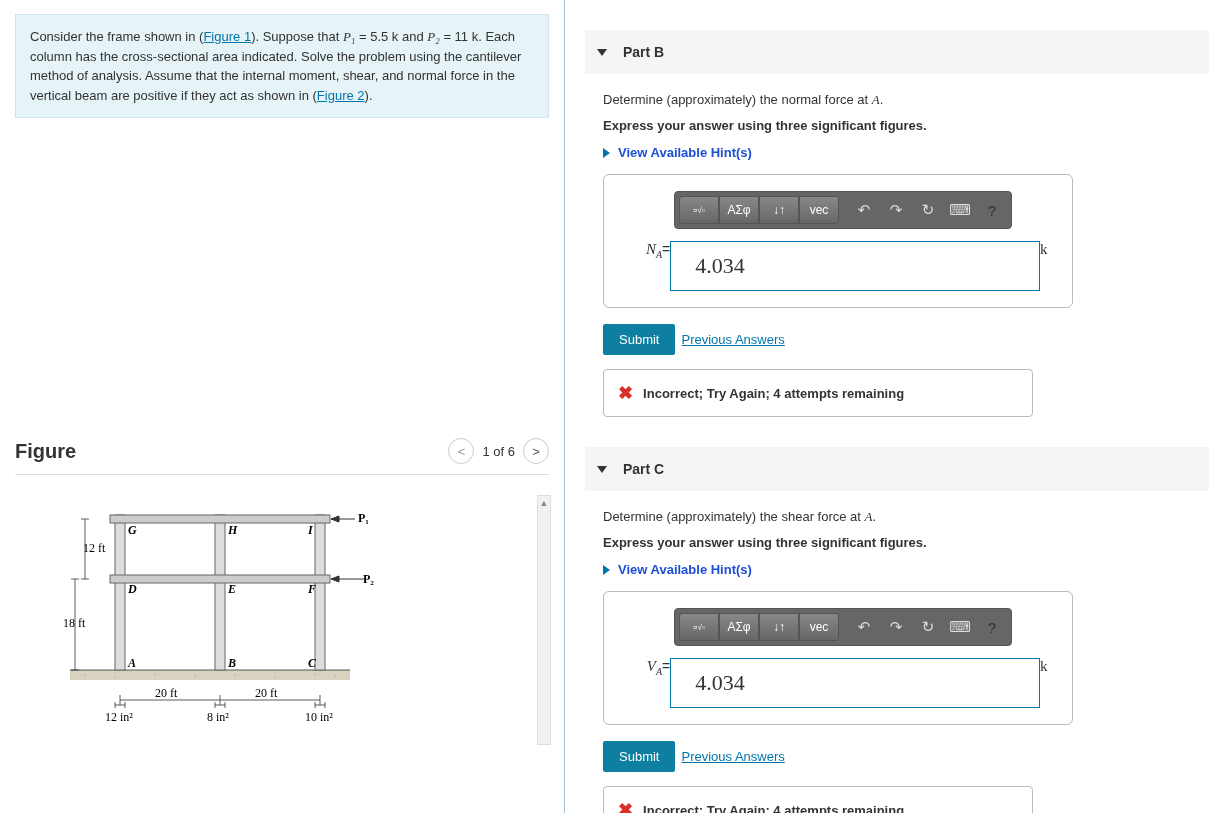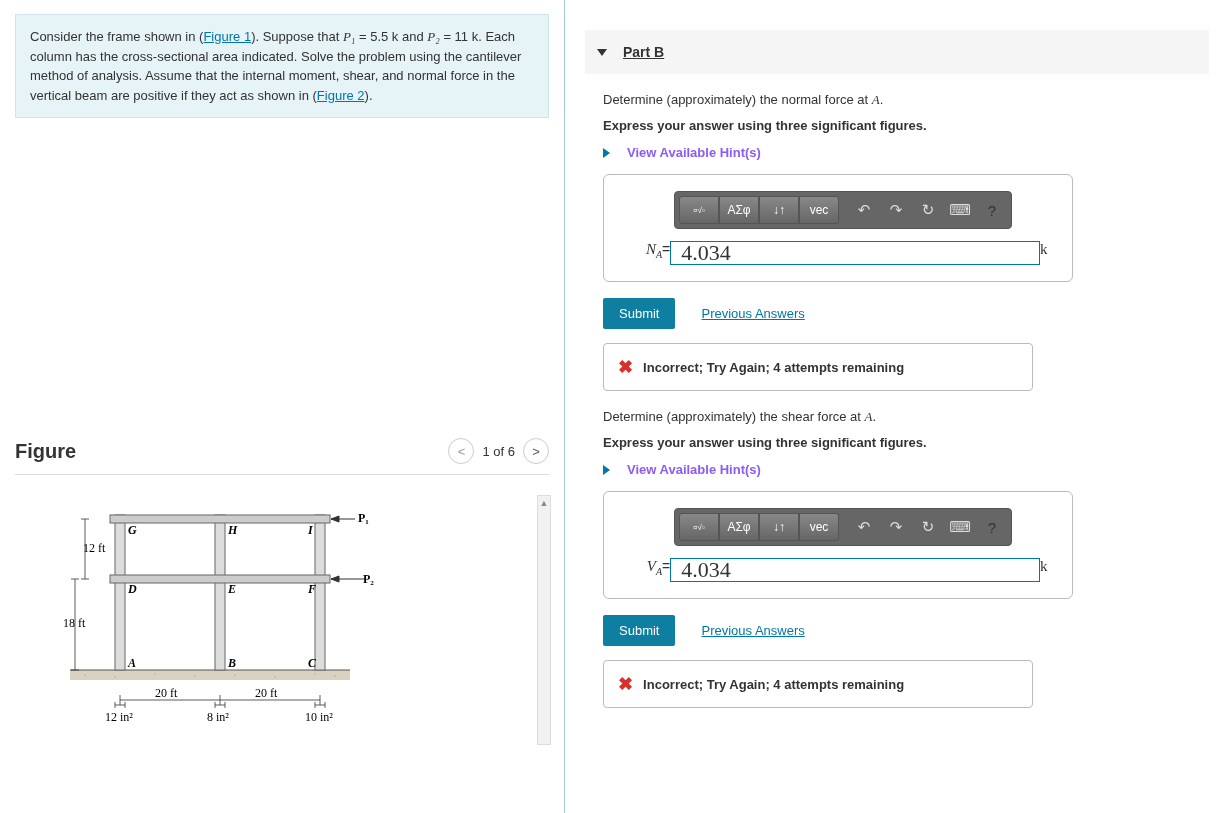--- a/index.html
+++ b/index.html
@@ -16,52 +16,52 @@
 .nav-btn { width: 26px; height: 26px; border: 1px solid #ccc; border-radius: 50%;
   display: flex; align-items: center; justify-content: center; color: #999;
   background: #fff; cursor: pointer; }
 .nav-btn.enabled { color: #555; }
 .fig-count { font-size: 13px; color: #333; }
 .figure-img-box { margin-top: 20px; position: relative; height: 250px; }
 .scroll-hint { position:absolute; right:-2px; top:0; width:14px; height:250px; background:#f1f1f1; border:1px solid #ddd;}
 .scroll-up { position:absolute; top:0; left:0; right:0; height:14px; display:flex;align-items:center;justify-content:center;color:#888;font-size:9px;}
 
 .part-header { background: #f5f5f5; padding: 14px 12px; margin-top: 30px;
-  display: flex; align-items: center; gap: 16px; text-decoration: underline; }
+  display: flex; align-items: center; gap: 16px; }
 .part-header .caret { width:0;height:0;border-left:5px solid transparent;border-right:5px solid transparent;border-top:7px solid #333;}
 .part-title { font-weight: bold; font-size: 14px; }
 .part-body { padding: 16px 12px 0 18px; }
 .prompt { margin-bottom: 6px; line-height: 1.5; }
 .prompt .it { font-style: italic; font-family: 'Times New Roman', serif; }
 .bold { font-weight: bold; }
-.hints-link { color: #8b5cf6; font-weight: bold; cursor: pointer; display: flex; align-items:center; gap:17px; margin:10px 0 14px;}
+.hints-link { color: #1d4ed8; font-weight: bold; cursor: pointer; display: flex; align-items:center; gap:8px; margin:10px 0 14px;}
 .hints-link .tri { width:0;height:0;border-top:5px solid transparent;border-bottom:5px solid transparent;border-left:7px solid #0077aa;}
 
 .answer-box { border: 1px solid #bbb; border-radius: 6px; padding: 16px 20px;
   width: 470px; }
 .toolbar { background: #666; border:1px solid #555; border-radius: 4px; padding: 4px;
   display: inline-flex; gap: 2px; margin: 0 0 12px 50px; align-items:center;}
 .tool-btn-grp { display:flex; }
 .tool-btn { width: 40px; height: 28px; background: linear-gradient(#888,#666);
   border: 1px solid #555; color: #fff; display: flex; align-items: center;
   justify-content: center; font-size: 12px; cursor: pointer; }
 .tool-btn.first { border-radius:3px 0 0 3px;}
 .tool-btn.last { border-radius:0 3px 3px 0;}
 .tool-sep { width:6px; }
 .tool-icon { width: 30px; height: 28px; display: flex; align-items: center;
   justify-content: center; color: #ddd; cursor: pointer; font-size:15px;}
 .answer-row { display: flex; gap: 0; }
 .var-lbl { font-family: 'Times New Roman', serif; font-style: italic; font-size: 15px; min-width:38px; text-align:right;}
 .var-lbl sub { font-size:10px; font-style:italic;}
 .eq { font-size:14px;}
-.answer-input { flex:1; border: 1px solid #0077aa; height: 24px; font-size: 22px;
-  padding: 2px 10px; font-family: 'Times New Roman', serif; color:#333; outline:none;}
+.answer-input { flex:1; border: 1px solid #0077aa; height: 50px; font-size: 22px;
+  padding: 2px 24px; font-family: 'Times New Roman', serif; color:#333; outline:none;}
 .unit { font-family: 'Times New Roman', serif; font-size: 15px; width:12px;}
 
-.submit-row { margin: 16px 0 14px; display: flex; align-items: center; gap: 26px; }
+.submit-row { margin: 16px 0 14px; display: flex; align-items: center; gap: 6px; }
 .submit-btn { background: #0e7fa0; color: #fff; border: none; padding: 8px 16px;
   font-size: 13px; border-radius: 2px; cursor: pointer; }
 .prev-ans { color: #0077aa; text-decoration: underline; cursor: pointer; font-size:13px;}
 
 .feedback-box { border: 1px solid #bbb; border-radius: 4px; padding: 12px 14px;
   width: 430px; display: flex; align-items: center; gap: 10px; }
 .x-icon { color: #d9302c; font-size: 18px; font-weight: bold; }
 .feedback-text { font-weight: bold; font-size: 13px; }
 
 
@@ -219,20 +219,24 @@
       <button class="submit-btn">Submit</button>
       <a class="prev-ans">Previous Answers</a>
     </div>
 
     <div class="feedback-box">
       <span class="x-icon">✖</span>
       <span class="feedback-text">Incorrect; Try Again; 4 attempts remaining</span>
     </div>
   </div>
 
+  <div class="part-header">
+    <div class="caret"></div>
+    <div class="part-title">Part C</div>
+  </div>
   <div class="part-body">
     <div class="prompt">
       <span>Determine (approximately) the shear force at </span><span class="it">A</span>.
     </div>
     <div class="prompt bold">Express your answer using three significant figures.</div>
     <div class="hints-link">
       <div class="tri"></div>
       <span>View Available Hint(s)</span>
     </div>
 

